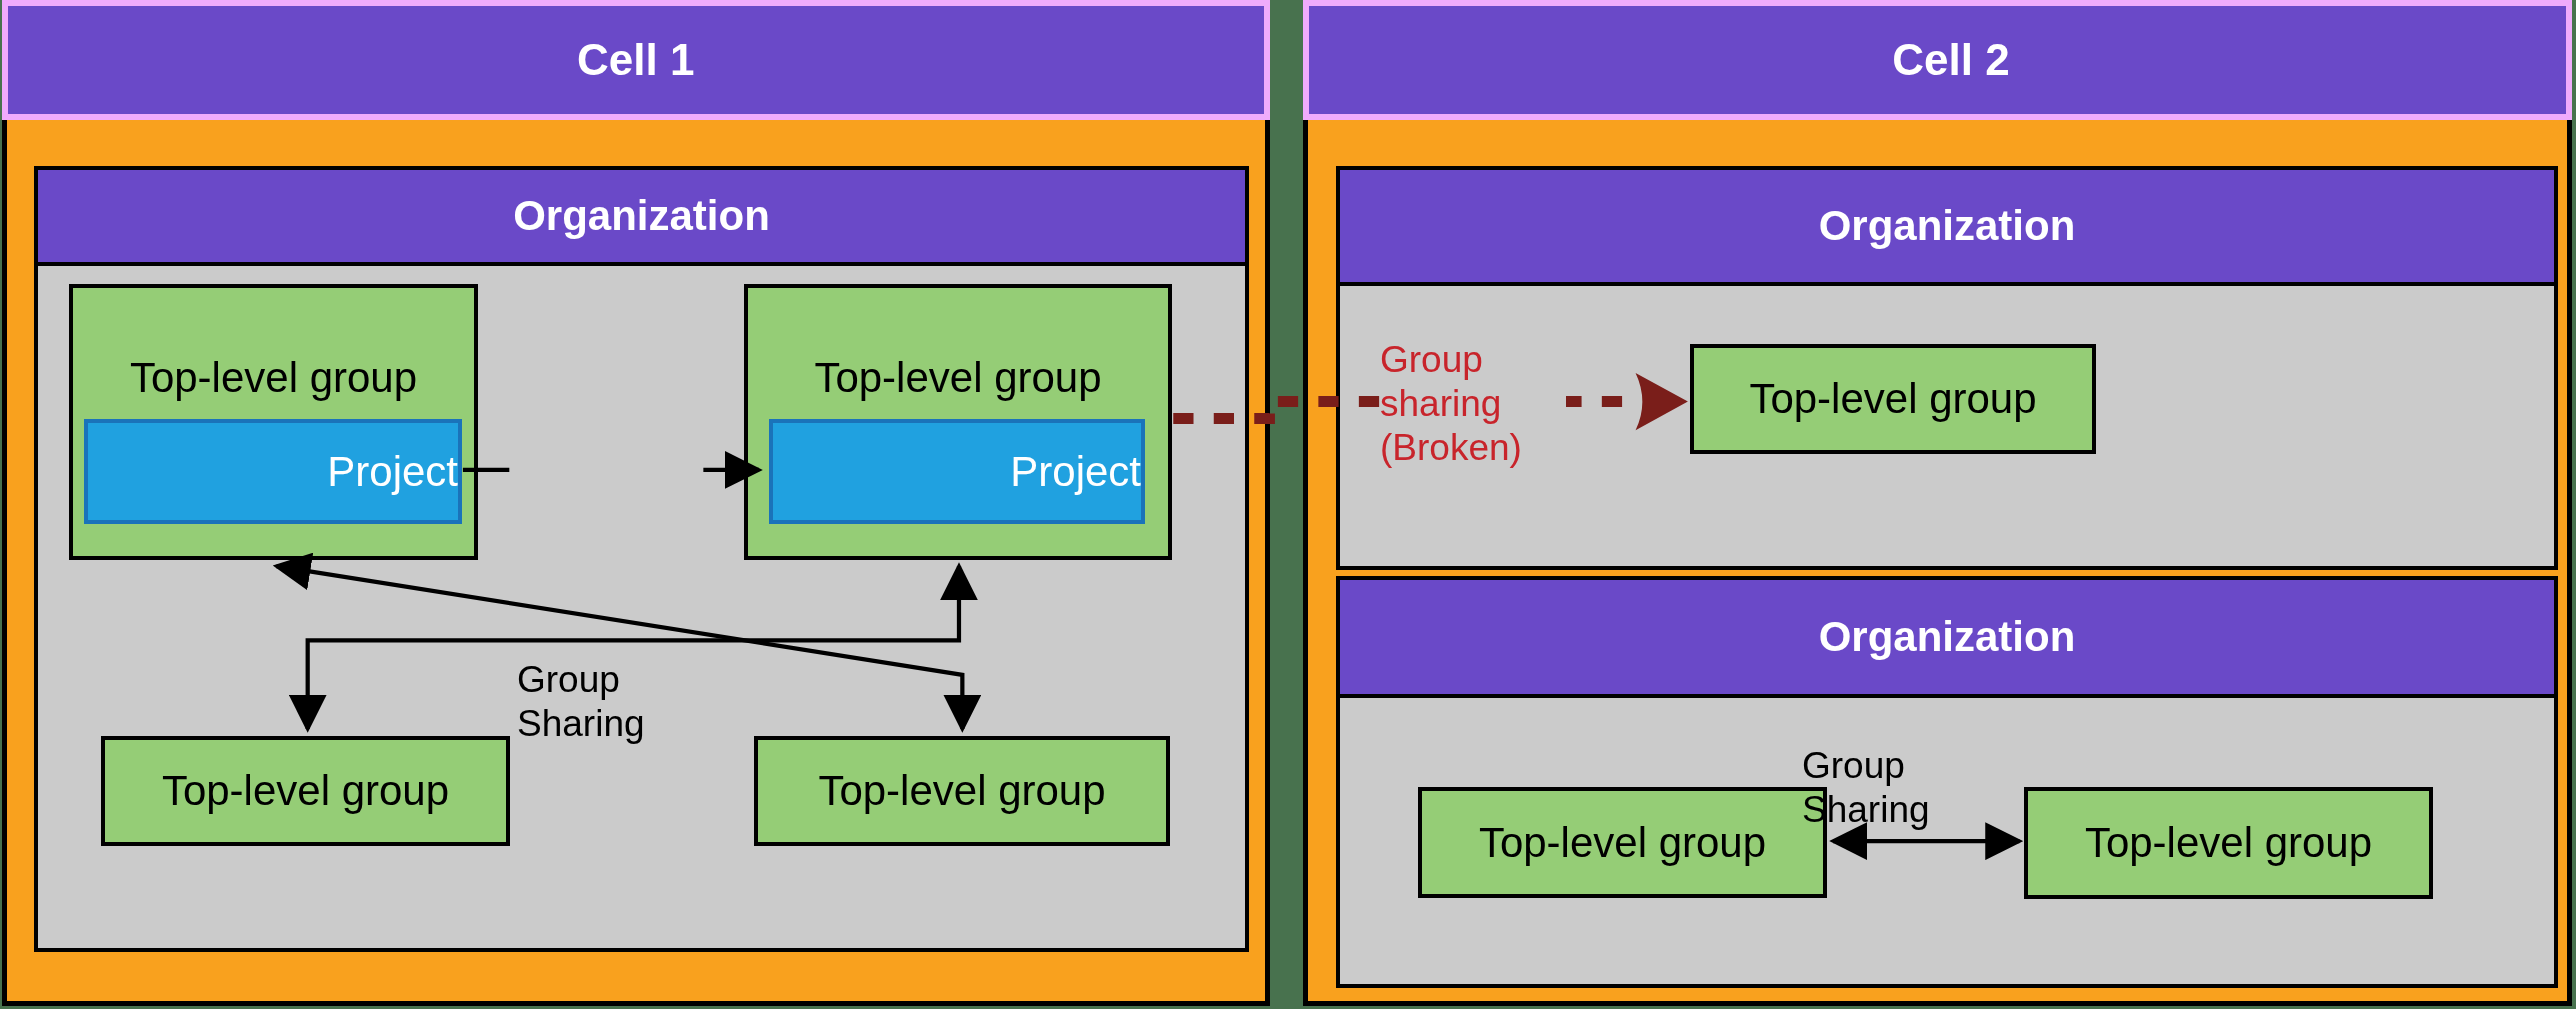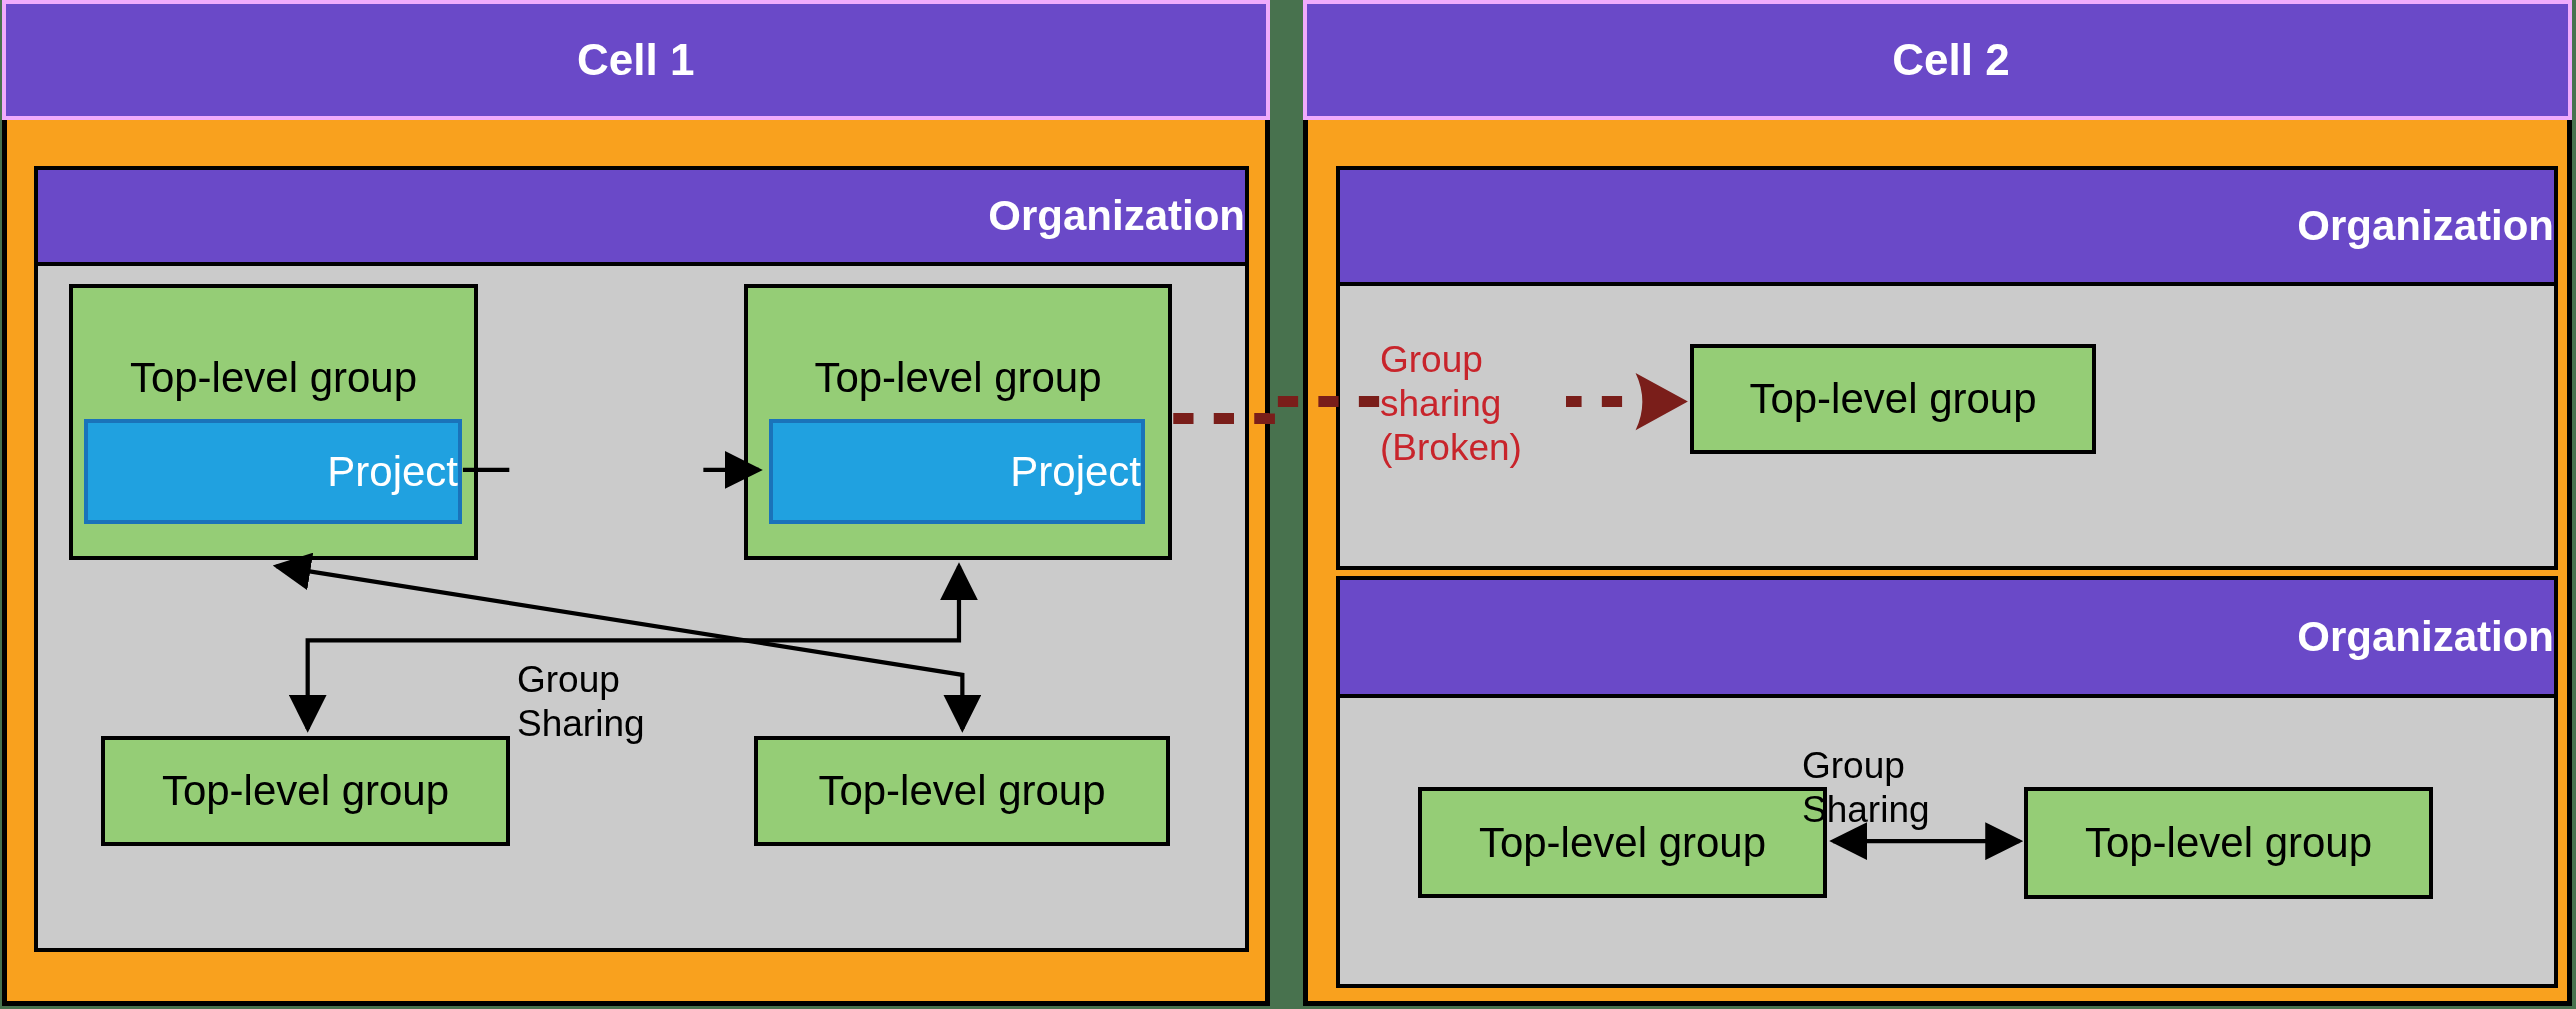--- a/index.html
+++ b/index.html
@@ -11,32 +11,32 @@
     font-family:"Liberation Sans", sans-serif;
     overflow:hidden;
   }
   .abs{position:absolute;}
   .cell{
     background:#F9A11E;
     border:5px solid #000;
   }
   .cell-header{
     background:#6A49C8;
-    border:4px solid #f0abfc;
+    border:6px solid #f0abfc;
     display:flex;align-items:center;justify-content:center;
     color:#fff;font-weight:bold;font-size:44px;
   }
   .org{
     background:#CBCBCB;
     border:4.2px solid #000;
   }
   .org-header{
     background:#6A49C8;
     border:4.2px solid #000;
-    display:flex;align-items:center;justify-content:flex-end;
+    display:flex;align-items:center;justify-content:center;
     color:#fff;font-weight:bold;font-size:42px;
   }
   .tlg{
     background:#95CD76;
     border:4.2px solid #000;
     color:#000;font-size:42px;
   }
   .tlg.center{display:flex;align-items:center;justify-content:center;}
   .tlg-label-top{
     position:absolute;left:0;top:66px;width:100%;

